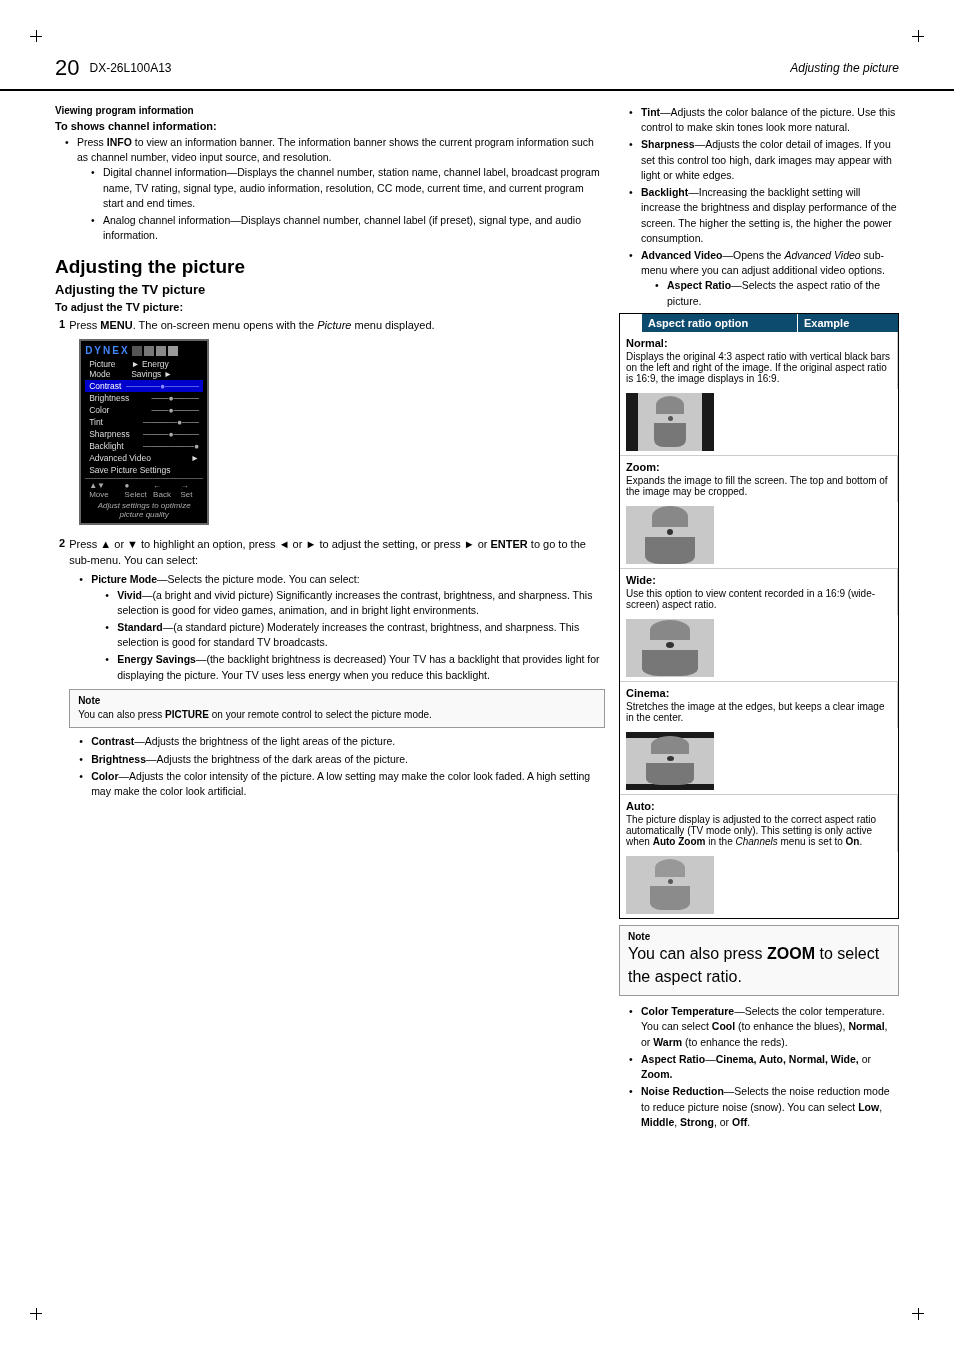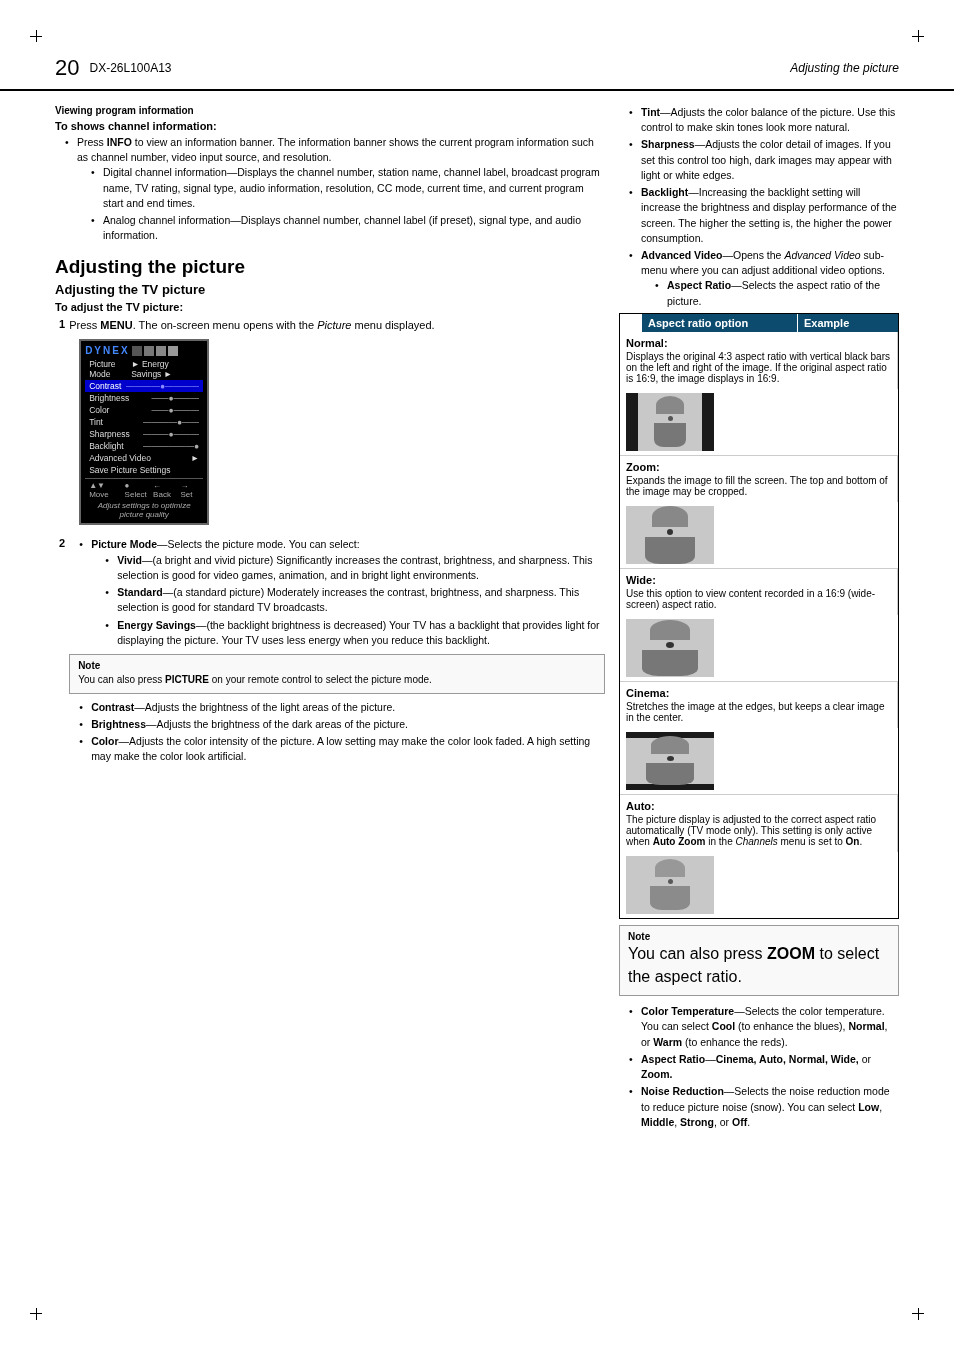--- a/index.html
+++ b/index.html
@@ -438,20 +438,21 @@
                 <span>→ Set</span>
             </div>
             <div class="menu-caption">Adjust settings to optimize picture quality</div>
           </div>
         </div>
       </div>
 
       <div class="step-row">
         <span class="step-number">2</span>
         <div class="step-content">
+          <p>Press <strong>▲</strong> or <strong>▼</strong> to highlight an option, press <strong>◄</strong> or <strong>►</strong> to adjust the setting, or press <strong>►</strong> or <strong>ENTER</strong> to go to the sub-menu. You can select:</p>
           <ul class="bullet-list">
             <li><strong>Picture Mode</strong>—Selects the picture mode. You can select:
               <ul class="sub-bullet-list">
                 <li><strong>Vivid</strong>—(a bright and vivid picture) Significantly increases the contrast, brightness, and sharpness. This selection is good for video games, animation, and in bright light environments.</li>
                 <li><strong>Standard</strong>—(a standard picture) Moderately increases the contrast, brightness, and sharpness. This selection is good for standard TV broadcasts.</li>
                 <li><strong>Energy Savings</strong>—(the backlight brightness is decreased) Your TV has a backlight that provides light for displaying the picture. Your TV uses less energy when you reduce this backlight.</li>
               </ul>
             </li>
           </ul>
 

